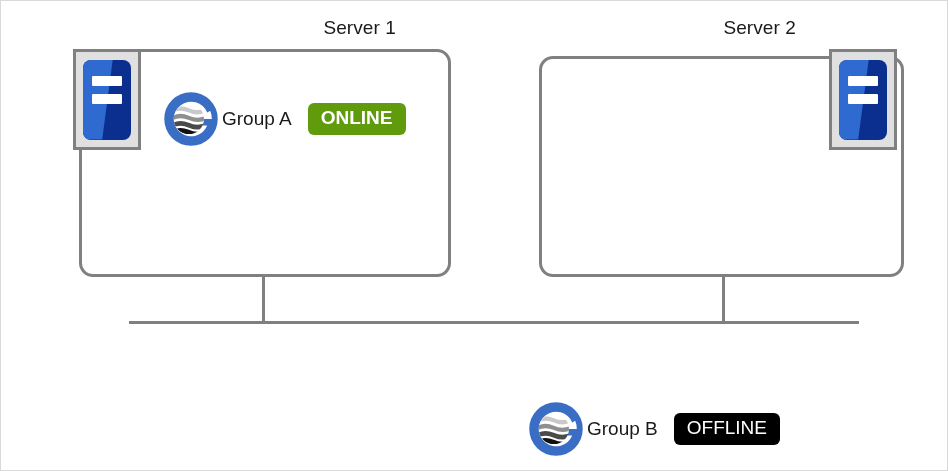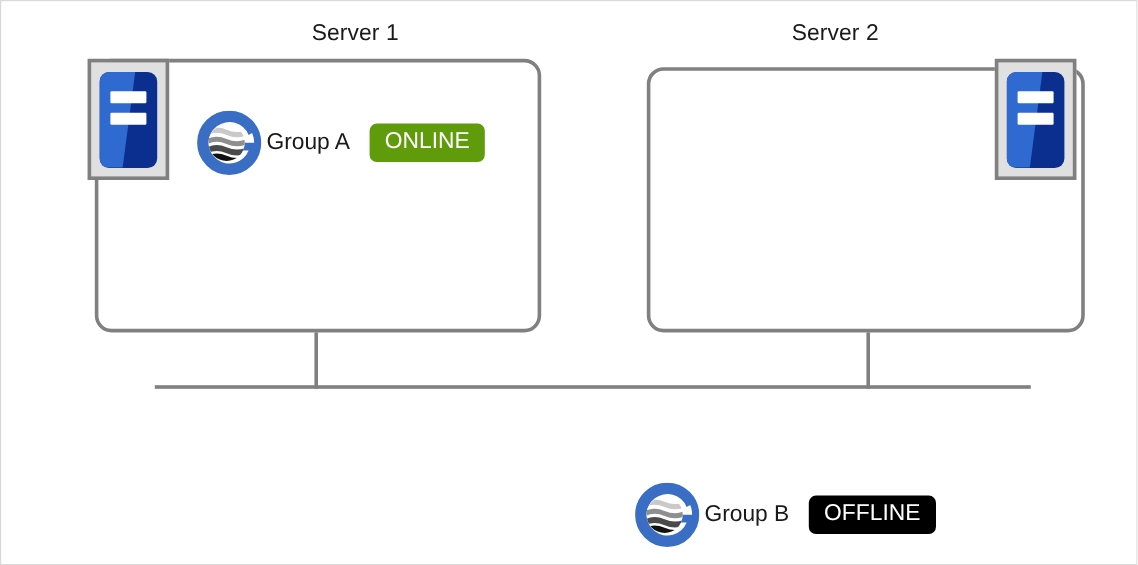--- a/index.html
+++ b/index.html
@@ -18,21 +18,21 @@
     border: 1px solid #d9d9d9;
     box-sizing: border-box;
     overflow: hidden;
   }
 
   
   .server-title {
     position: absolute;
     font-size: 19px;
     color: #1a1a1a;
-    text-align: center;
+    text-align: right;
     white-space: nowrap;
     letter-spacing: 0.1px;
   }
 
   
   .server-box {
     position: absolute;
     border: 3px solid #808080;
     border-radius: 14px;
     background: #ffffff;
@@ -99,21 +99,21 @@
     margin-right: 16px;
   }
   .status-badge {
     font-size: 19px;
     color: #ffffff;
     border-radius: 6px;
     padding: 5px 13px 6px 13px;
     line-height: 1.08;
     display: inline-block;
   }
-  .status-badge.online  { background: #5f9b0a; }
+  .status-badge.online  { background: #5f9b0a; font-weight: bold; }
   .status-badge.offline { background: #000000; }
 
   
   .wire-v {
     position: absolute;
     width: 3px;
     background: #808080;
   }
   .wire-h {
     position: absolute;

